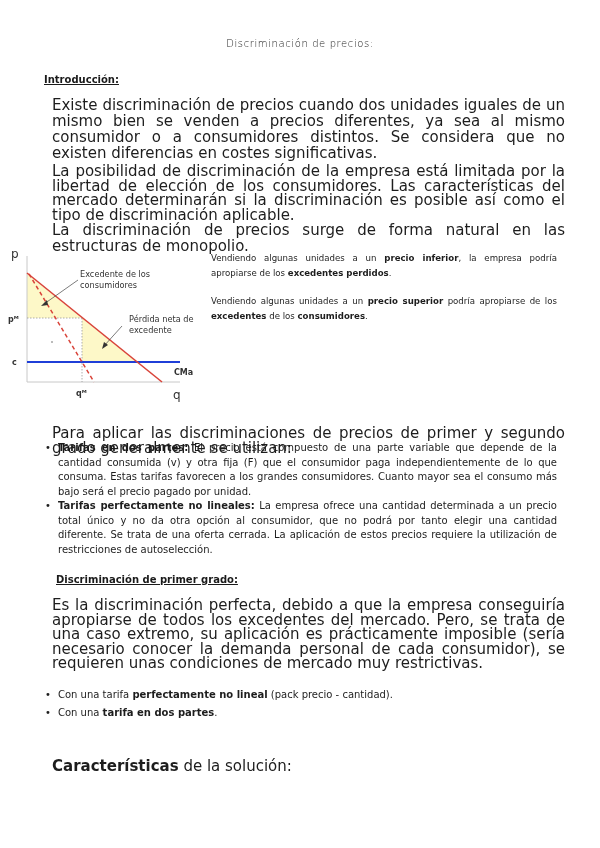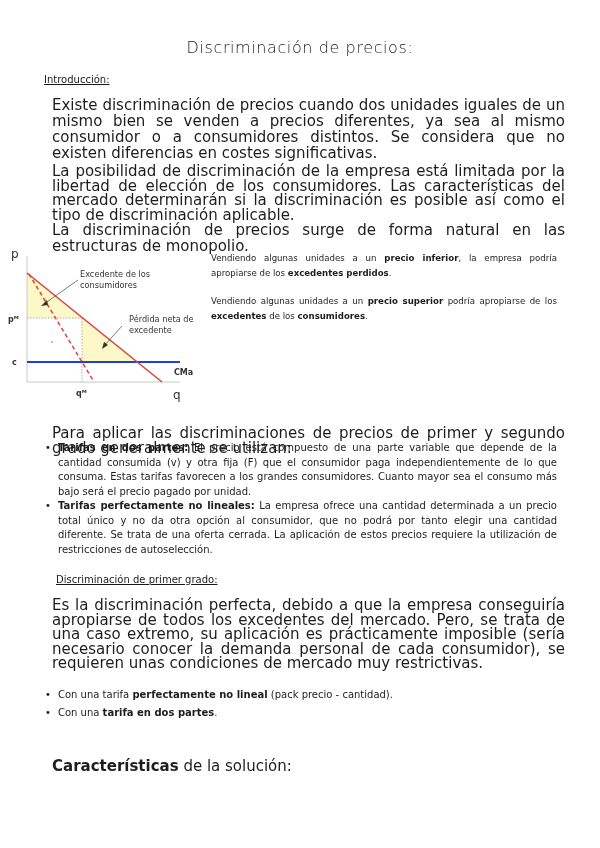--- a/index.html
+++ b/index.html
@@ -1,21 +1,21 @@
 <!DOCTYPE html>
 <html><head>
 <meta charset="utf-8">
 <style>
   html, body { margin: 0; padding: 0; background: #ffffff; }
   body { width: 600px; height: 848px; position: relative; overflow: hidden;
          font-family: "DejaVu Sans", sans-serif; color: #1a1a1a; }
   .page { position: absolute; inset: 0; }
   .title { position: absolute; top: 38px; left: 0; width: 600px; text-align: center;
-           font-size: 16px; letter-spacing: 0.6px; color: #222; font-weight: 300; }
-  .h { position: absolute; left: 44px; font-size: 10px; font-weight: normal;
+           font-size: 10px; letter-spacing: 0.6px; color: #222; font-weight: 300; }
+  .h { position: absolute; left: 44px; font-size: 10px; font-weight: bold;
        text-decoration: underline; color: #1a1a1a; }
   .p { position: absolute; left: 52px; width: 513px; font-size: 15px; line-height: 16px;
        text-align: justify; text-align-last: left; color: #1d1d1d; }
   .p.tight { line-height: 14.5px; }
   .p b { font-weight: bold; }
   .side { position: absolute; left: 211px; width: 346px; font-size: 8.6px; line-height: 15px;
           text-align: justify; color: #1d1d1d; }
   ul.bl { position: absolute; left: 44px; width: 513px; margin: 0; padding: 0; list-style: none;
           font-size: 10px; line-height: 14.5px; color: #1d1d1d; }
   ul.bl li { position: relative; padding-left: 14px; text-align: justify; }

